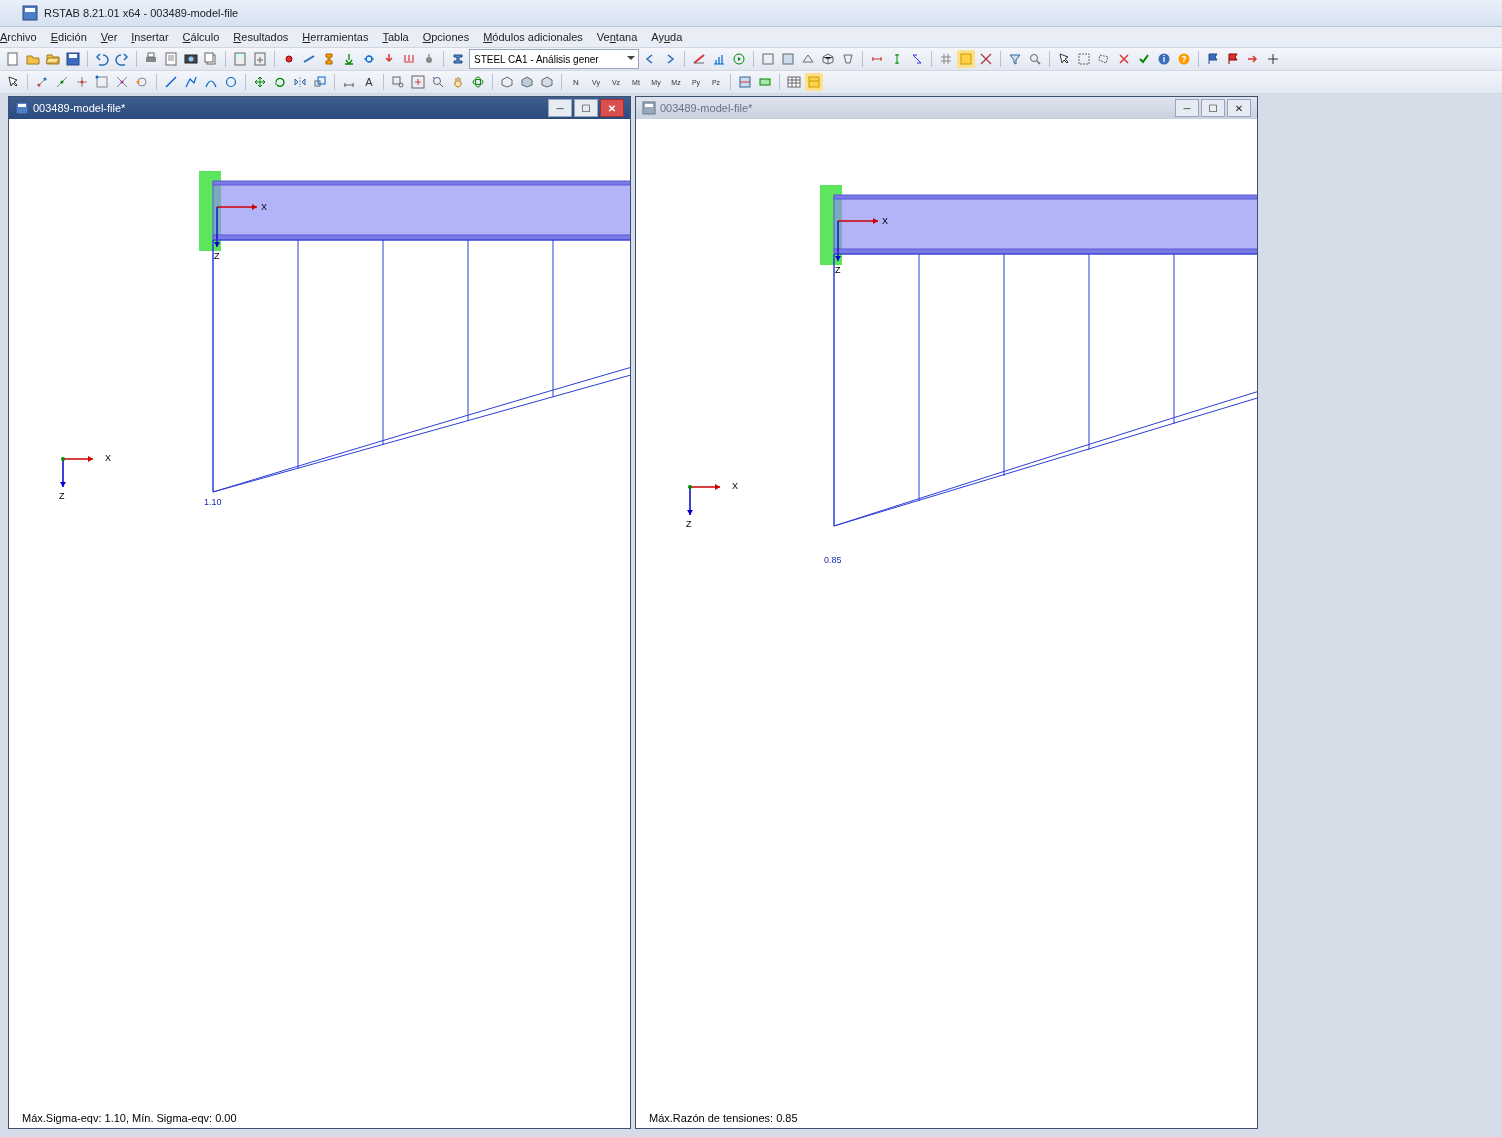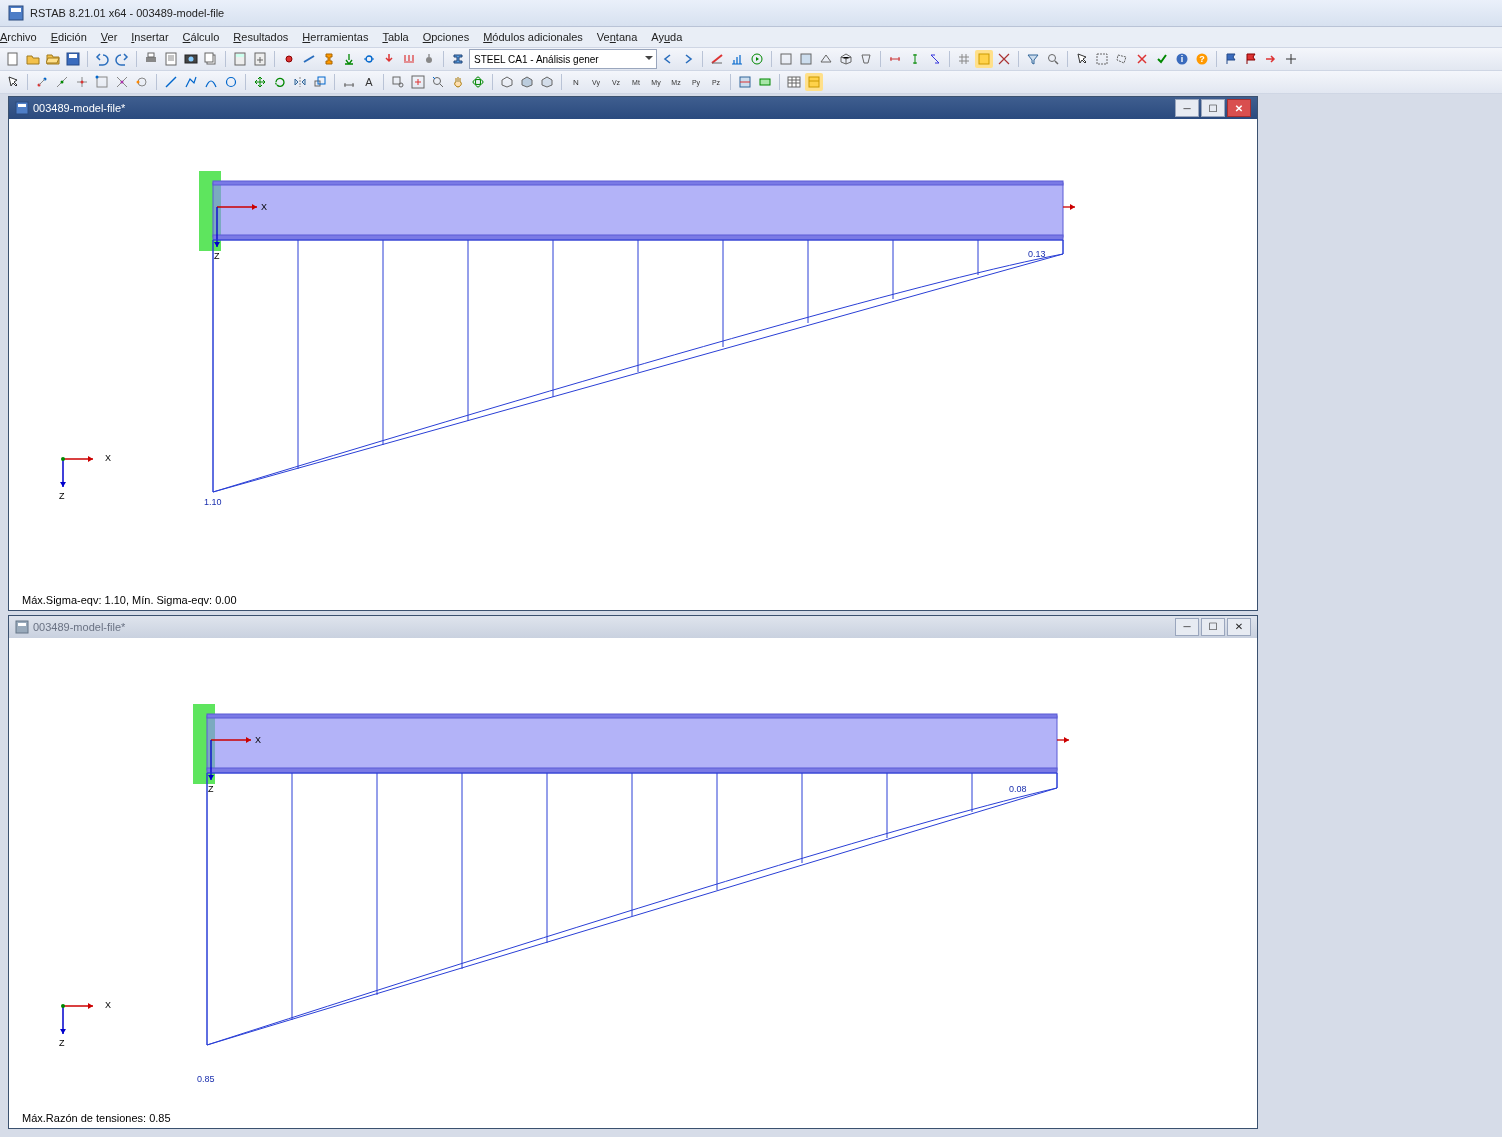--- a/index.html
+++ b/index.html
@@ -1,25 +1,25 @@
 <!DOCTYPE html>
 <html><head>
 <meta charset="utf-8">
 <style>
 html,body{margin:0;padding:0;font-family:"Segoe UI",Tahoma,sans-serif;font-size:11px;background:#d6dce8;width:1502px;height:1137px;overflow:hidden}
-.titlebar{height:26px;background:linear-gradient(#eaf0fa,#d7e1f0);display:flex;align-items:center;padding:0 8px;color:#222;border-bottom:1px solid #b9c3d6}
+.titlebar{height:26px;background:linear-gradient(#eaf0fa,#d7e1f0);display:flex;align-items:center;padding:0 22px;color:#222;border-bottom:1px solid #b9c3d6}
 .titlebar svg{margin-right:6px}
 .menubar{height:20px;background:#e9eef6;display:flex;align-items:center;padding:0 0;gap:14px;border-bottom:1px solid #cfd6e4;font-size:11px;color:#222}
 .menubar span u{text-decoration:underline}
 .toolbar{height:22px;background:linear-gradient(#f4f6fb,#e2e7f1);display:flex;align-items:center;padding:0 4px;gap:2px;border-bottom:1px solid #cfd6e4}
 .tbtn{width:18px;height:18px;display:flex;align-items:center;justify-content:center;border-radius:2px}
 .tsep{width:1px;height:16px;background:#b9c3d6;margin:0 3px}
-.tsel{height:18px;border:1px solid #9aa6bd;background:#fff;font-size:10px;padding:0 22px 0 4px;display:flex;align-items:center;position:relative;min-width:160px}
+.tsel{height:18px;border:1px solid #9aa6bd;background:#fff;font-size:10px;padding:0 4px 0 4px;display:flex;align-items:center;position:relative;min-width:160px}
 .tsel::after{content:"";position:absolute;right:3px;top:6px;border:4px solid transparent;border-top-color:#444}
-.work{position:absolute;top:96px;left:8px;right:244px;bottom:8px;display:flex;flex-direction:column;gap:4px}
+.work{position:absolute;top:96px;left:8px;right:244px;bottom:8px;display:flex;gap:4px}
 .child{flex:1;border:1px solid #3b516f;background:#fff;display:flex;flex-direction:column;position:relative}
 .child.inactive .childtitle{background:linear-gradient(#dfe4ed,#c9d1df);color:#6a7283}
 .childtitle{height:22px;background:linear-gradient(#3f5e8f,#2a4a7e);color:#fff;display:flex;align-items:center;padding:0 6px;font-size:11px}
 .childtitle .spacer{flex:1}
 .wbtn{width:22px;height:16px;margin-left:2px;background:#e7ebf2;border:1px solid #9aa6bd;display:flex;align-items:center;justify-content:center;font-size:10px;color:#222}
 .wbtn.close{background:#d94f4f;color:#fff;border-color:#a52e2e;font-weight:bold}
 .canvas{flex:1;position:relative;background:#fff;overflow:hidden}
 .topinfo{position:absolute;top:4px;left:6px;font-size:10px;line-height:13px;color:#000}
 .botinfo{position:absolute;bottom:4px;left:13px;font-size:11px;color:#000}
 .axes{position:absolute}

